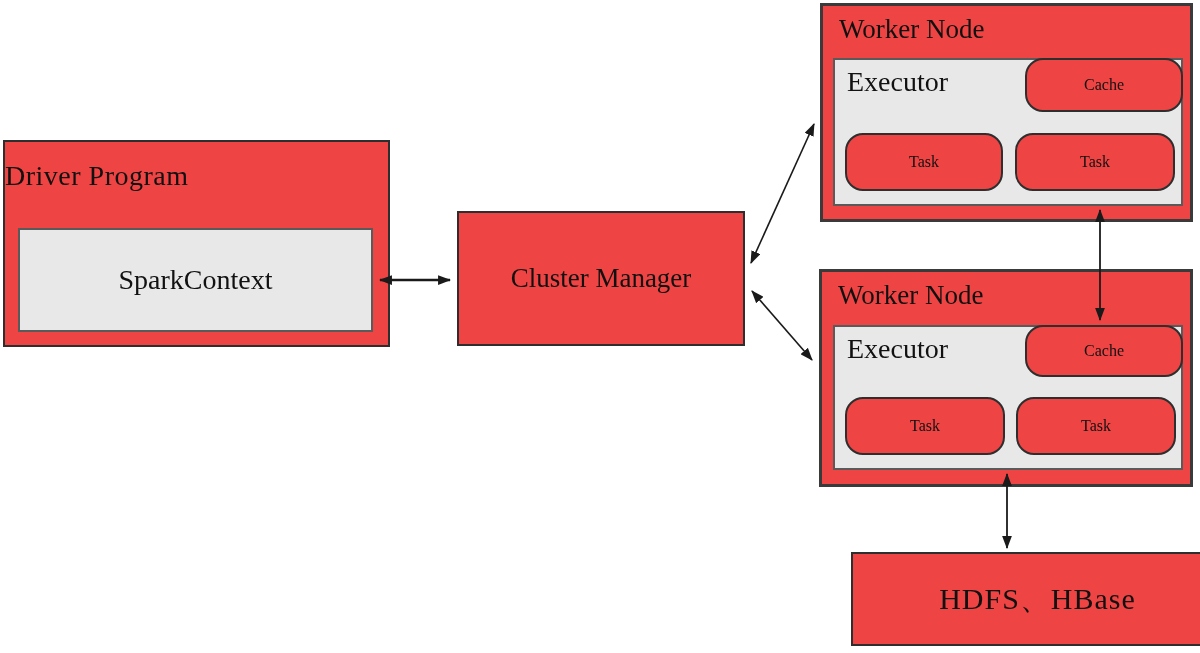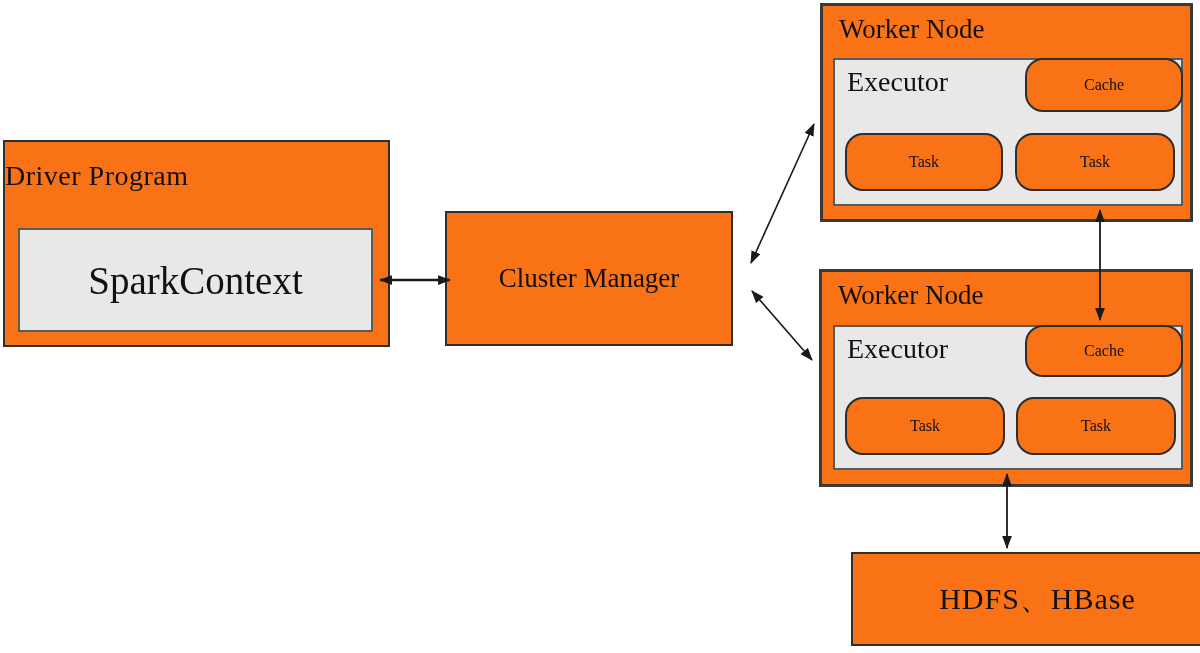--- a/index.html
+++ b/index.html
@@ -12,21 +12,21 @@
     width: 1200px;
     height: 653px;
     background: #ffffff;
     font-family: "Liberation Serif", serif;
     color: #111111;
     overflow: hidden;
   }
   .box {
     position: absolute;
     box-sizing: border-box;
-    background: #f97316;
+    background: #ef4444;
     border: 2px solid #2e2e2e;
   }
   .box.thick {
     border-width: 3px;
     border-color: #3a3a3a;
   }
   .box.gray {
     background: #e8e8e8;
     border: 2px solid #5a5a5a;
   }
@@ -41,21 +41,21 @@
   }
   .label-topleft {
     position: absolute;
     font-size: 27px;
     white-space: nowrap;
   }
   .center-both {
     display: flex;
     align-items: center;
     justify-content: center;
-    font-size: 39px;
+    font-size: 28px;
     white-space: nowrap;
   }
   .small-center {
     display: flex;
     align-items: center;
     justify-content: center;
     font-size: 16px;
     white-space: nowrap;
     border-radius: 18px;
   }
@@ -80,21 +80,21 @@
 
 <div class="stage">
 
   <div class="box" style="left:3px; top:140px; width:387px; height:207px;">
     <div class="title-center" style="top:18px;">Driver Program</div>
     <div class="box gray center-both" style="left:13px; top:86px; width:355px; height:104px;">
       <span>SparkContext</span>
     </div>
   </div>
 
-  <div class="box center-both" style="left:445px; top:211px; width:288px; height:135px; font-size:27px;">
+  <div class="box center-both" style="left:457px; top:211px; width:288px; height:135px; font-size:27px;">
     <span>Cluster Manager</span>
   </div>
 
   <div class="box thick" style="left:820px; top:3px; width:373px; height:219px;">
     <div class="label-topleft" style="left:16px; top:8px;">Worker Node</div>
     <div class="box gray" style="left:10px; top:52px; width:350px; height:148px;">
       <div class="label-topleft" style="left:12px; top:6px; font-size:28px;">Executor</div>
     </div>
     <div class="box small-center" style="left:202px; top:52px; width:158px; height:54px;">
       <span>Cache</span>

